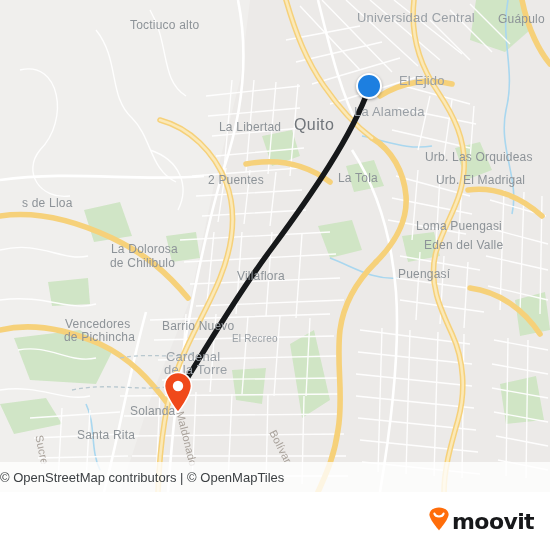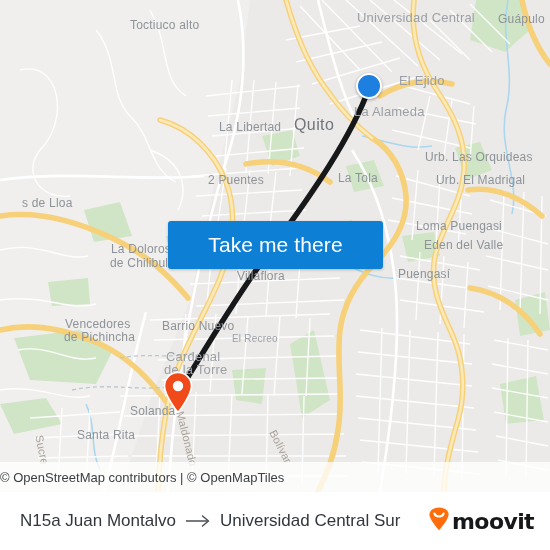--- a/index.html
+++ b/index.html
@@ -331,40 +331,27 @@
 
     <div id="origin-marker" style="left:356px; top:73px;"></div>
 
     <div id="dest-marker" style="left:163px; top:371px;">
       <svg width="30" height="42" viewBox="0 0 30 42">
         <path d="M15 41.5 C15 41.5 28.5 24.5 28.5 15 C28.5 7.5 22.4 1.5 15 1.5 C7.6 1.5 1.5 7.5 1.5 15 C1.5 24.5 15 41.5 15 41.5 Z" fill="#f0491a" stroke="#ffffff" stroke-width="1.6"></path>
         <circle cx="15" cy="15" r="5.2" fill="#ffffff"></circle>
       </svg>
     </div>
 
-    <button id="cta">
-      <span>Take me there</span>
-    </button>
 
     <div id="attribution">
       <span class="attr-text">© OpenStreetMap contributors | © OpenMapTiles</span>
     </div>
   </div>
 
   <div id="footer">
-    <div id="route-summary">
-      <span class="endpoint">N15a Juan Montalvo</span>
-      <span class="arrow-icon">
-        <svg width="26" height="14" viewBox="0 0 26 14" aria-hidden="true">
-          <path d="M1 7 H22.5" stroke="#4a4f54" stroke-width="1.5" fill="none"></path>
-          <path d="M17.5 2 L23.5 7 L17.5 12" stroke="#4a4f54" stroke-width="1.5" fill="none" stroke-linecap="round" stroke-linejoin="round"></path>
-        </svg>
-      </span>
-      <span class="endpoint">Universidad Central Sur</span>
-    </div>
     <div id="brand">
       <span>
         <svg width="22" height="24" viewBox="0 0 22 24" aria-hidden="true">
           <path d="M11 23.4 C11 23.4 20.6 12.6 20.6 7.6 C20.6 3.4 16.3 0.4 11 0.4 C5.7 0.4 1.4 3.4 1.4 7.6 C1.4 12.6 11 23.4 11 23.4 Z" fill="#ff6d0a"></path>
           <path d="M6.4 6.6 C7.6 10.4 14.4 10.4 15.6 6.6" stroke="#ffffff" stroke-width="2.1" fill="none" stroke-linecap="round"></path>
         </svg>
       </span>
       <span class="brand-wordmark">moovit</span>
     </div>
   </div>

